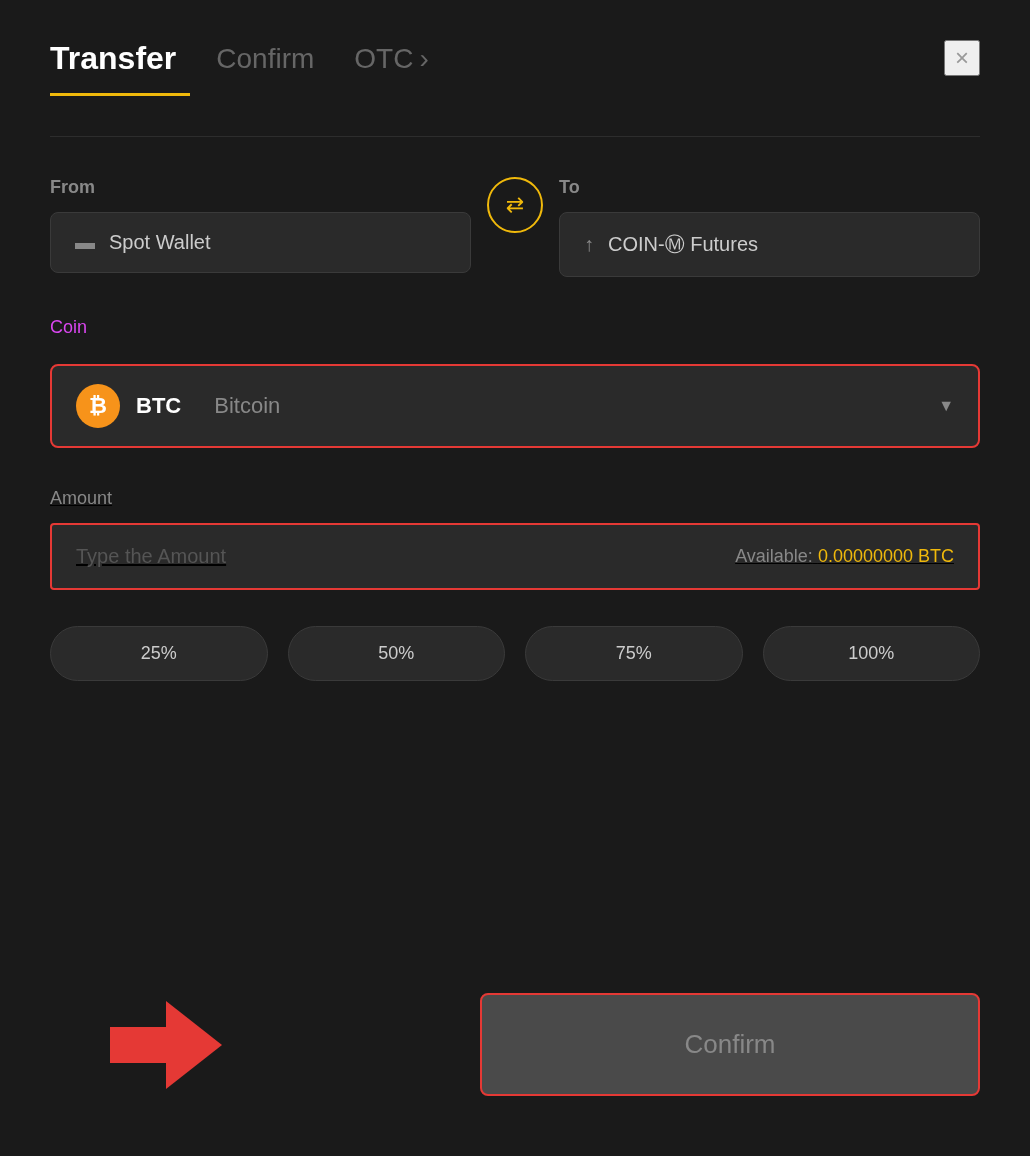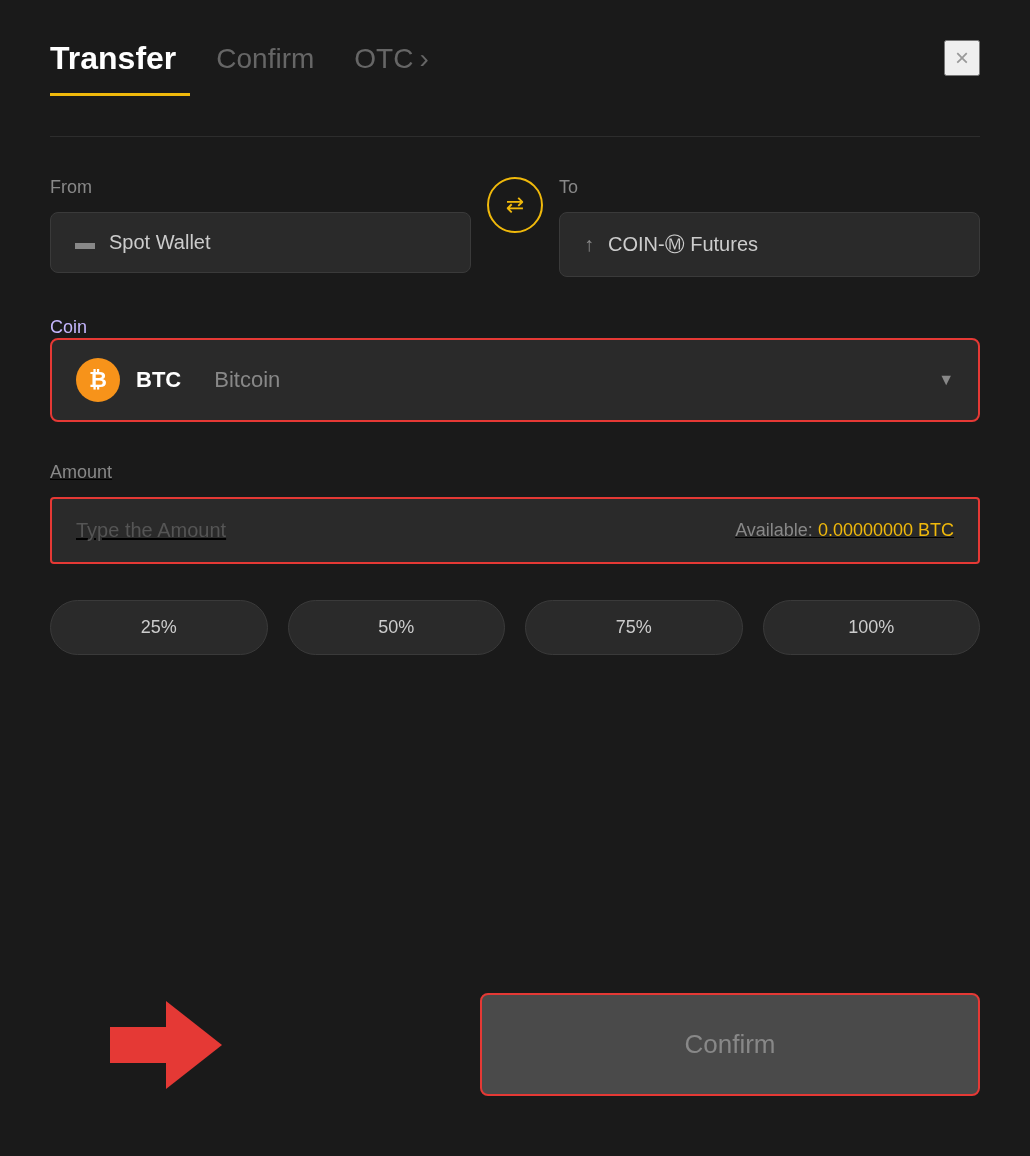--- a/index.html
+++ b/index.html
@@ -102,21 +102,21 @@
     .from-group, .to-group {
       flex: 1;
       display: flex;
       flex-direction: column;
       gap: 14px;
     }
 
     .field-label {
       font-size: 18px;
       color: #888;
-      font-weight: 400;
+      font-weight: 700;
     }
 
     .wallet-selector {
       background: #2a2a2a;
       border: 1px solid #3a3a3a;
       border-radius: 8px;
       padding: 18px 24px;
       display: flex;
       align-items: center;
       gap: 14px;
@@ -156,22 +156,22 @@
       font-size: 22px;
     }
 
     
     .coin-section {
       margin-bottom: 40px;
     }
 
     .coin-label {
       font-size: 18px;
-      color: #c4b5fd;
-      margin-bottom: 0;
+      color: #d946ef;
+      margin-bottom: 26px;
     }
 
     .coin-selector {
       background: #2a2a2a;
       border: 2px solid #e53935;
       border-radius: 8px;
       padding: 18px 24px;
       display: flex;
       align-items: center;
       gap: 16px;

